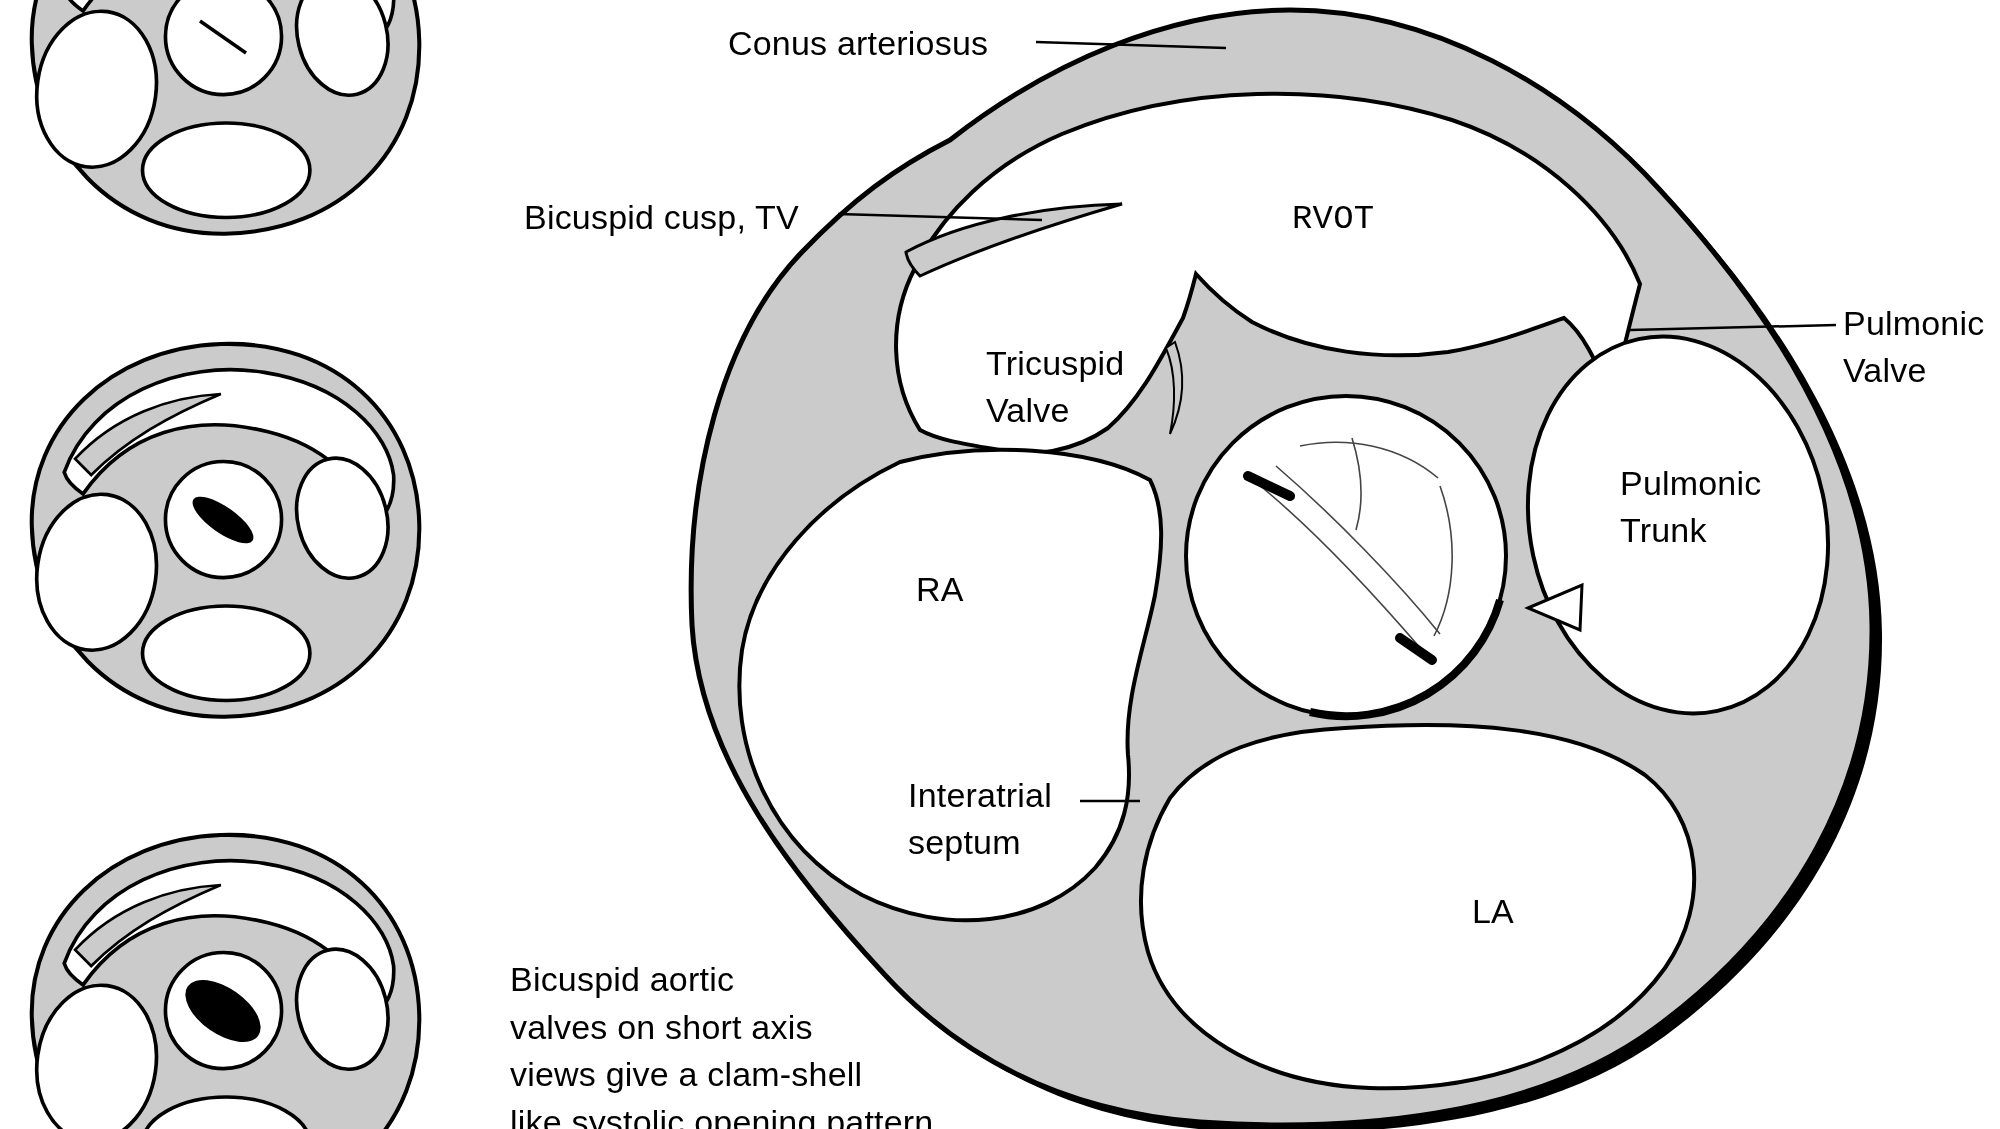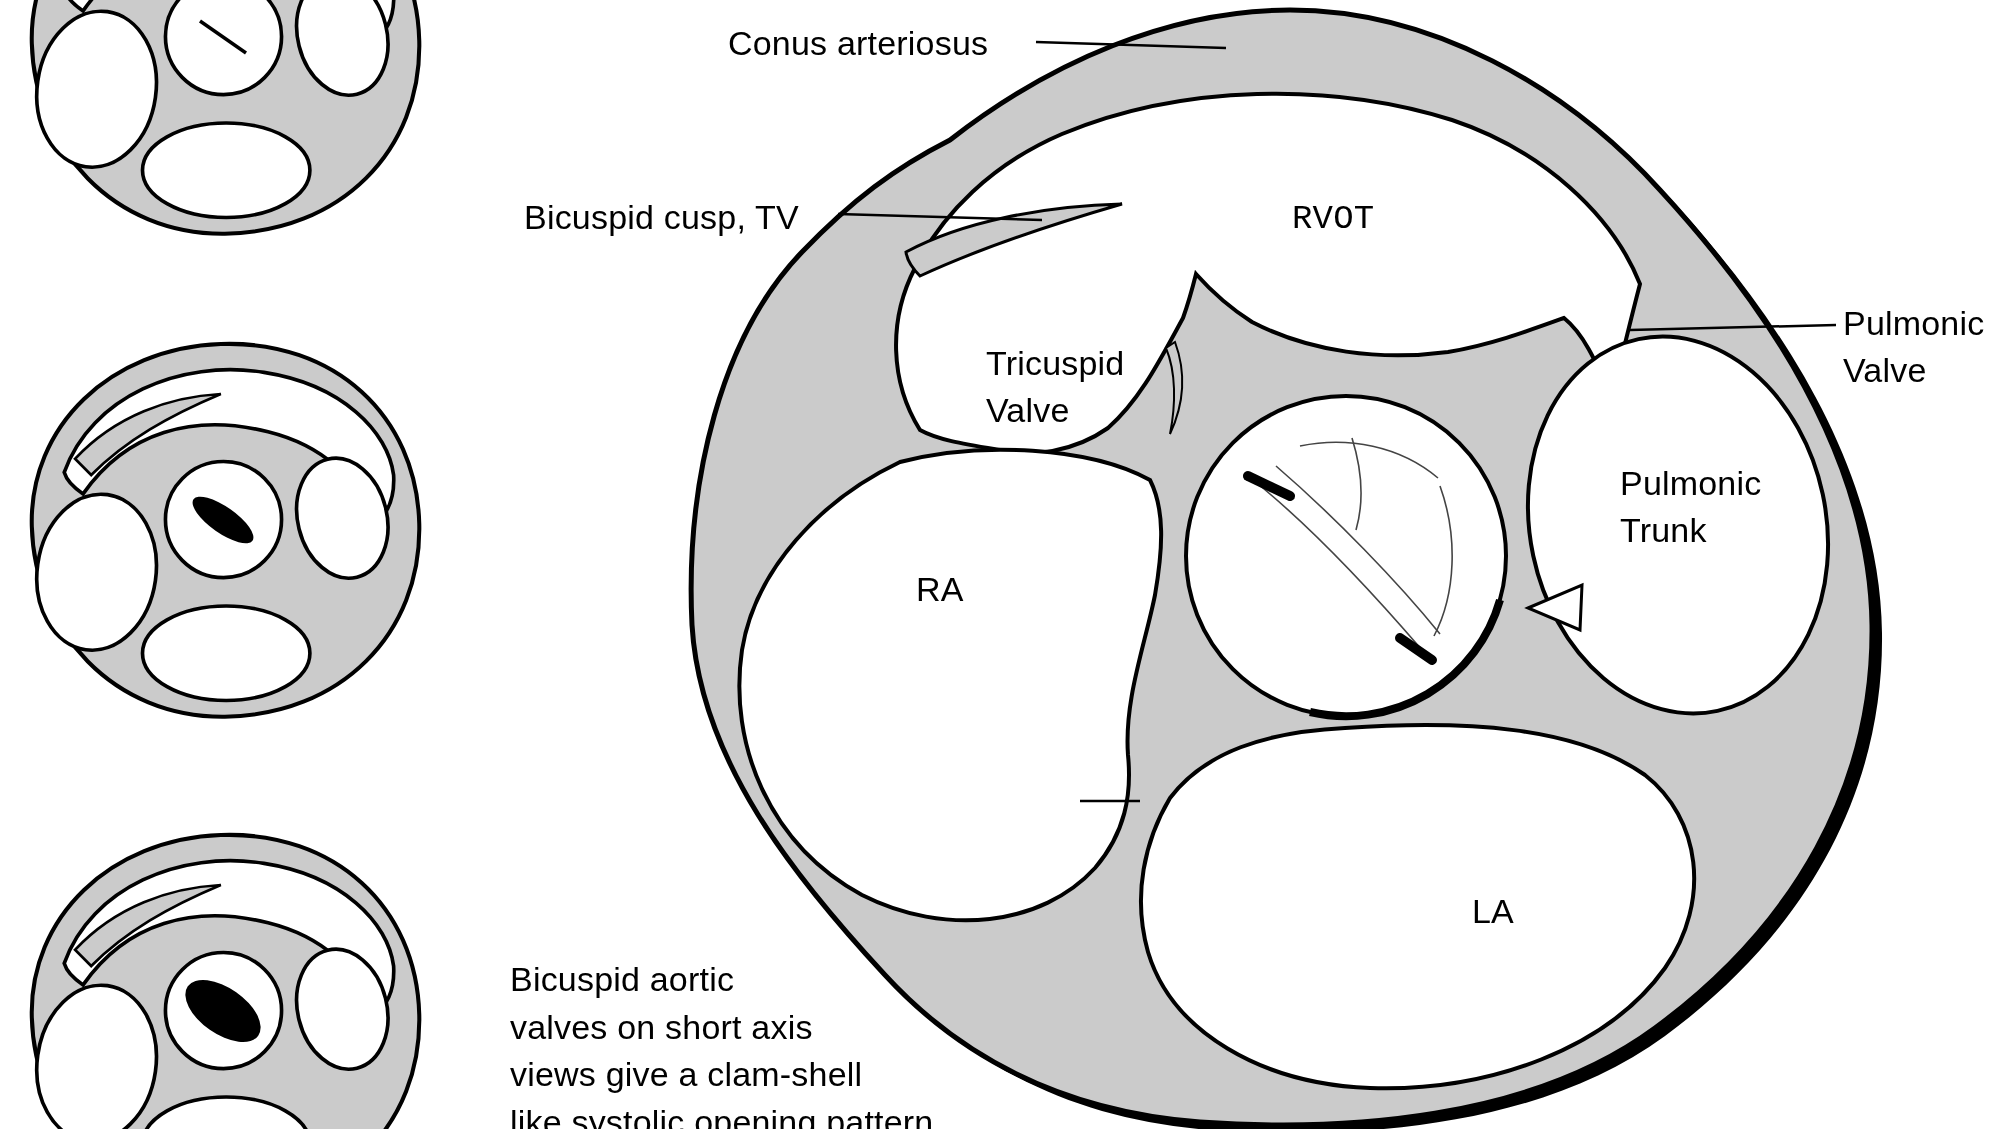--- a/index.html
+++ b/index.html
@@ -95,20 +95,22 @@
   <div class="lbl" style="left:728px;top:20px;">Conus arteriosus</div>
   <div class="lbl" style="left:524px;top:194px;">Bicuspid cusp, TV</div>
   <div class="lbl" style="left:1292px;top:196px;font-family:Liberation Mono, monospace;">RVOT</div>
   <div class="lbl" style="left:986px;top:316px;margin-top:24px;">Tricuspid
 Valve</div>
   <div class="lbl" style="left:1843px;top:300px;">Pulmonic
 Valve</div>
   <div class="lbl" style="left:1620px;top:460px;">Pulmonic
 Trunk</div>
   <div class="lbl" style="left:916px;top:566px;text-align:center;">RA</div>
+  <div class="lbl" style="left:908px;top:772px;">Interatrial
+septum</div>
   <div class="lbl" style="left:1424px;top:888px;margin-left:48px;">LA</div>
 
   <div class="lbl caption" style="left:510px;top:956px;">Bicuspid aortic
 valves on short axis
 views give a clam-shell
 like systolic opening pattern</div>
 
 </div>
 
 </body></html>

